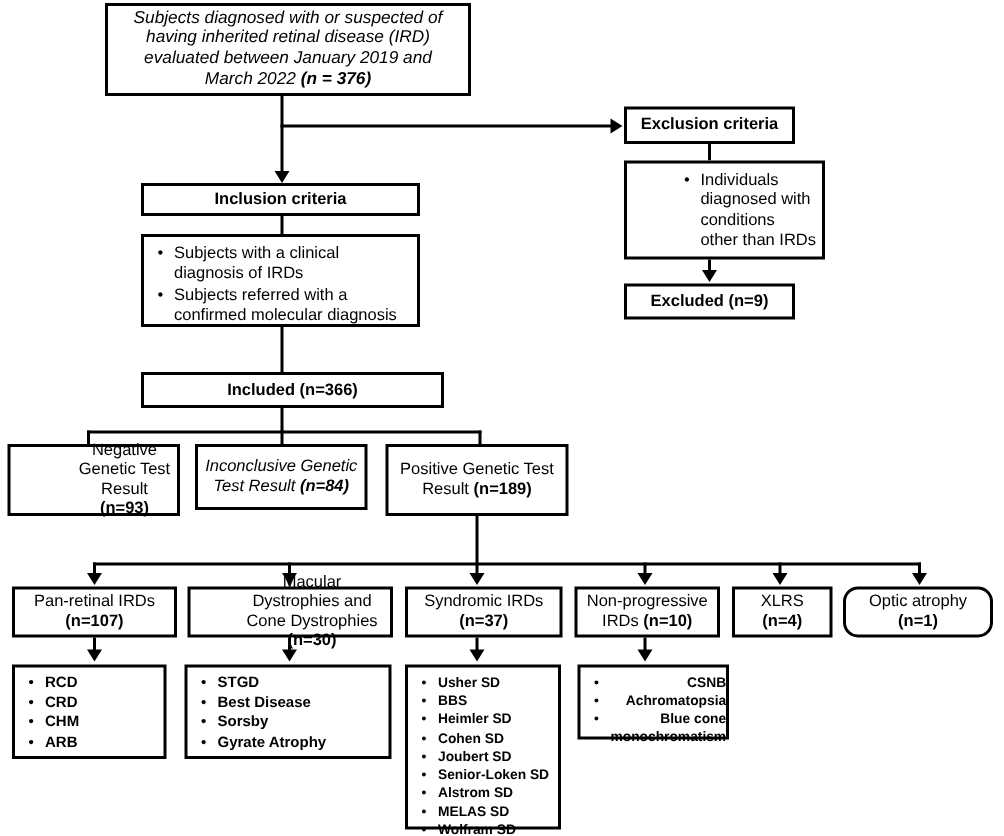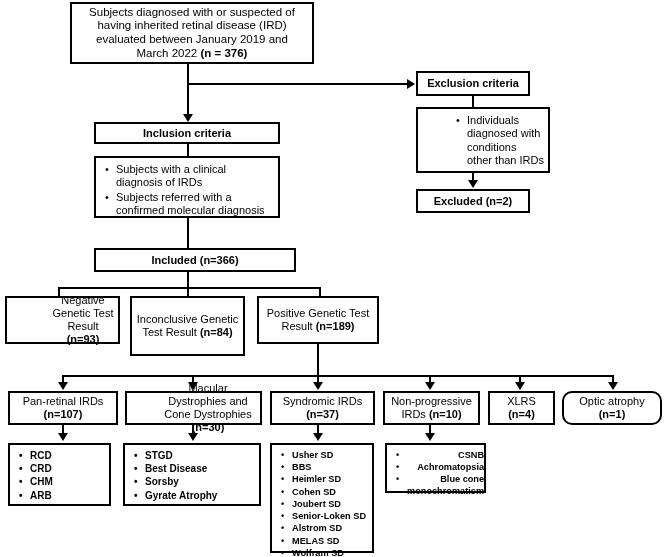--- a/index.html
+++ b/index.html
@@ -78,21 +78,21 @@
     border-top: 8px solid #000000;
   }
   .arrow-right {
     position: absolute;
     width: 0;
     height: 0;
     border-top: 5px solid transparent;
     border-bottom: 5px solid transparent;
     border-left: 8px solid #000000;
   }
-  .fs12 { font-size: 11.5px; }
+  .fs12 { font-size: 11.5px; font-style: italic; }
   .fs11 { font-size: 11px; }
   .fs10 { font-size: 10px; }
   .fs9  { font-size: 9.2px; }
 </style>
 </head>
 <body>
 
 <div id="canvas">
 
   <div class="box fs12" style="left:70px; top:2px; width:244px; height:62px;">
@@ -122,21 +122,21 @@
 diagnosed with
 conditions
 other than IRDs</li>
     </ul>
   </div>
 
   <div class="vline" style="left:472px; top:173px; height:10px;"></div>
   <div class="arrow-down" style="left:468px; top:180px;"></div>
 
   <div class="box fs11 bold" style="left:416px; top:189px; width:114px; height:24px;">
-    <span class="txt">Excluded (n=2)</span>
+    <span class="txt">Excluded (n=9)</span>
   </div>
 
   <div class="box fs11 bold" style="left:94px; top:122px; width:186px; height:22px;">
     <span class="txt">Inclusion criteria</span>
   </div>
 
   <div class="vline" style="left:187px; top:144px; height:12px;"></div>
 
   <div class="box b-list fs11" style="left:94px; top:156px; width:186px; height:62px;">
     <ul class="blist">
@@ -157,21 +157,21 @@
   <div class="hline" style="left:58px; top:287px; width:263px;"></div>
   <div class="vline" style="left:58px; top:287px; height:10px;"></div>
   <div class="vline" style="left:187px; top:287px; height:10px;"></div>
   <div class="vline" style="left:319px; top:287px; height:10px;"></div>
 
   <div class="box fs11" style="left:5px; top:296px; width:115px; height:48px;padding-left:44px;">
     <span class="txt"><span>Negative Genetic Test
 Result </span><span class="bold">(n=93)</span></span>
   </div>
 
-  <div class="box fs11" style="left:130px; top:296px; width:115px; height:60px;">
+  <div class="box fs11" style="left:130px; top:296px; width:115px; height:44px;font-style:italic;">
     <span class="txt"><span>Inconclusive Genetic
 Test Result </span><span class="bold">(n=84)</span></span>
   </div>
 
   <div class="box fs11" style="left:257px; top:296px; width:122px; height:48px;">
     <span class="txt"><span>Positive Genetic Test
 Result </span><span class="bold">(n=189)</span></span>
   </div>
 
   <div class="vline" style="left:317px; top:344px; height:32px;"></div>

